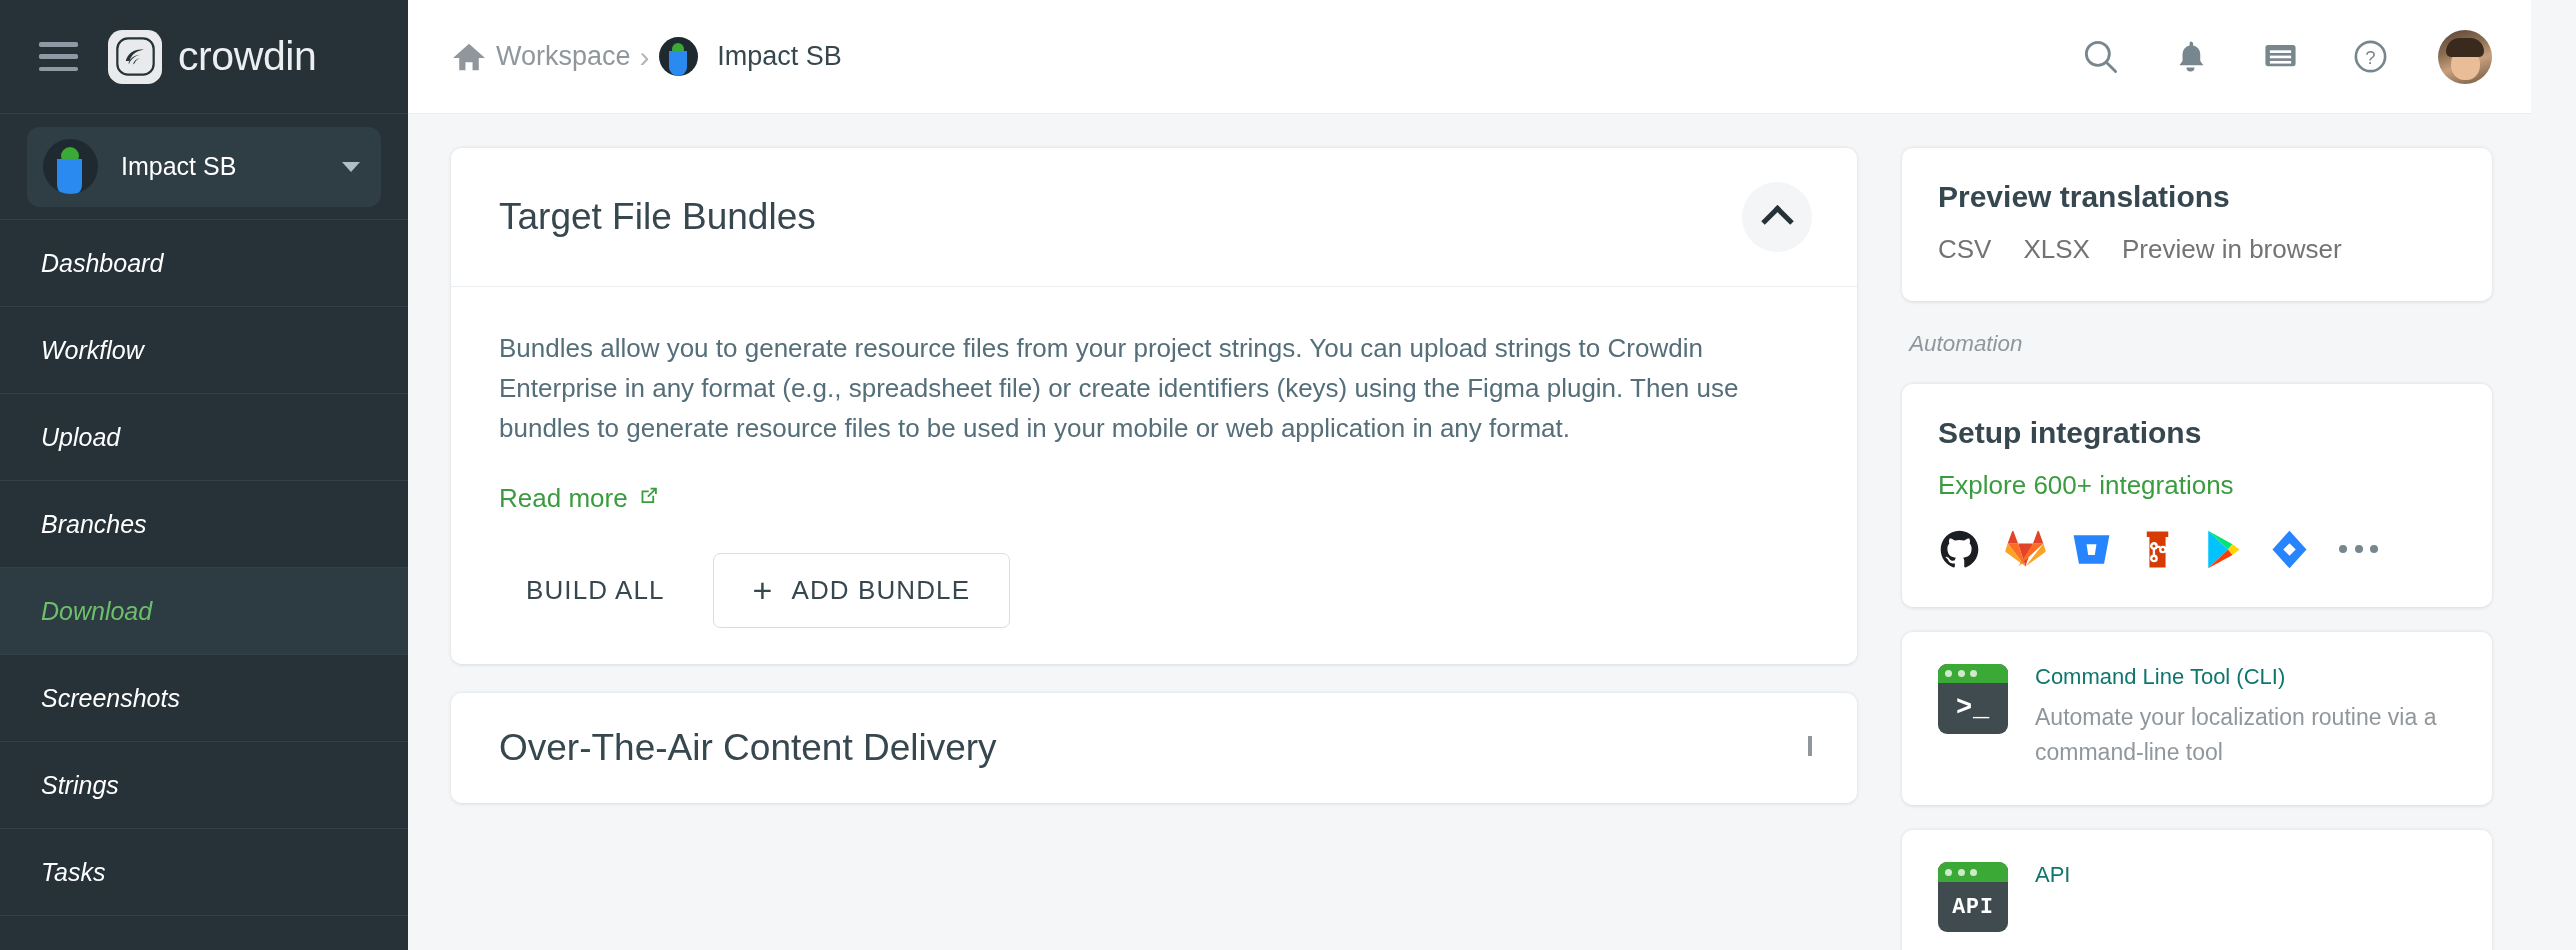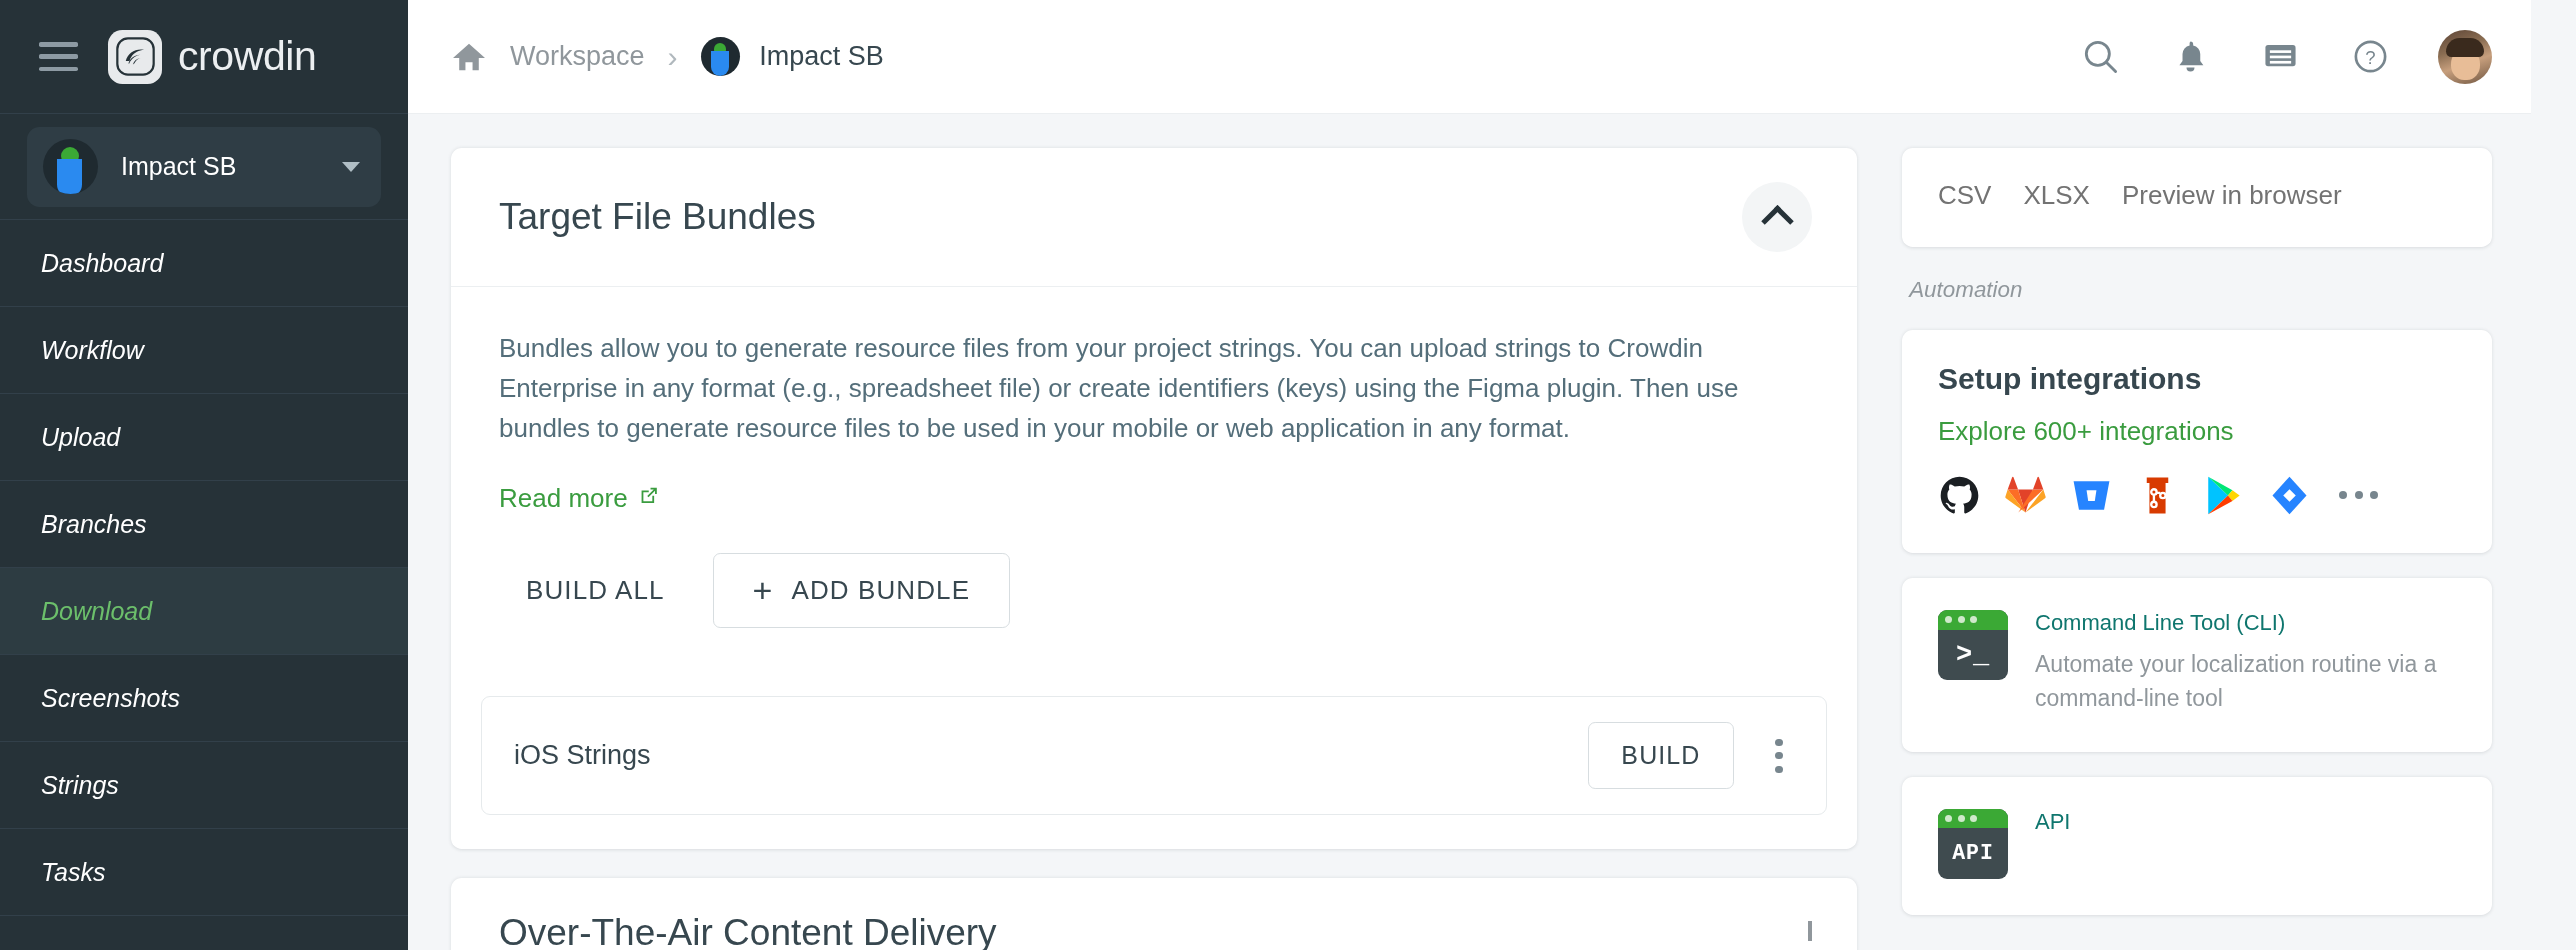--- a/index.html
+++ b/index.html
@@ -62,21 +62,21 @@
   .nav-item.active { color:#6cbf6b; background:#2d3c42; }
 
   
   .content { flex:1; display:flex; flex-direction:column; height:951px; background:#f4f6f8; }
 
   .topbar {
     height:114px; background:#ffffff; display:flex; align-items:center;
     padding: 0 39px 0 43px; gap:0;
     border-bottom:0.9px solid #eceff1;
   }
-  .crumbs { display:flex; align-items:center; gap:23px; flex:1; }
+  .crumbs { display:flex; align-items:center; gap:9px; flex:1; }
   .home-icon { width:36px; height:32px; }
   .crumb-text { font-size:27px; color:#90979c; }
   .crumb-sep { color:#b0b8bd; font-size:30px; font-weight:300; }
   .crumb-proj { display:flex; align-items:center; gap:19.7px; }
   .crumb-ava { width:39px; height:39px; border-radius:50%; background:#1f2a30; position:relative; overflow:hidden; }
   .crumb-ava .dot { position:absolute; width:12.5px; height:12.5px; border-radius:50%; background:#3ba935; left:13.4px; top:6.3px; }
   .crumb-ava .body { position:absolute; width:18px; height:25px; left:10.7px; top:14.3px; background:#2a8af0; border-radius:0 0 9.8px 9.8px; }
   .crumb-cur { font-size:27px; color:#37474f; }
 
   .top-actions { display:flex; align-items:center; gap:45px; }
@@ -303,43 +303,35 @@
             </a>
             <div class="btn-row">
               <button class="btn-text">BUILD ALL</button>
               <button class="btn-outline">
                 <span class="plus">+</span>
                 <span>ADD BUNDLE</span>
               </button>
             </div>
           </div>
 
-          <div class="bundle-row">
-            <span class="bundle-name">iOS Strings</span>
-            <button class="btn-build">BUILD</button>
-            <span class="kebab">
-                <i></i>
-                <i></i>
-                <i></i>
-              </span>
-          </div>
         </section>
 
         <section class="card">
           <div class="card-head">
             <h2 class="card-title">Over-The-Air Content Delivery</h2>
             <span><i class="chev-plain"></i></span>
           </div>
         </section>
 
       </div>
 
       <div class="side-col">
 
         <section class="side-card">
+          <h3 class="side-title">Preview translations</h3>
           <div class="links">
             <span class="link">CSV</span>
             <span class="link">XLSX</span>
             <span class="link">Preview in browser</span>
           </div>
         </section>
 
         <div class="section-label">Automation</div>
 
         <section class="side-card">

